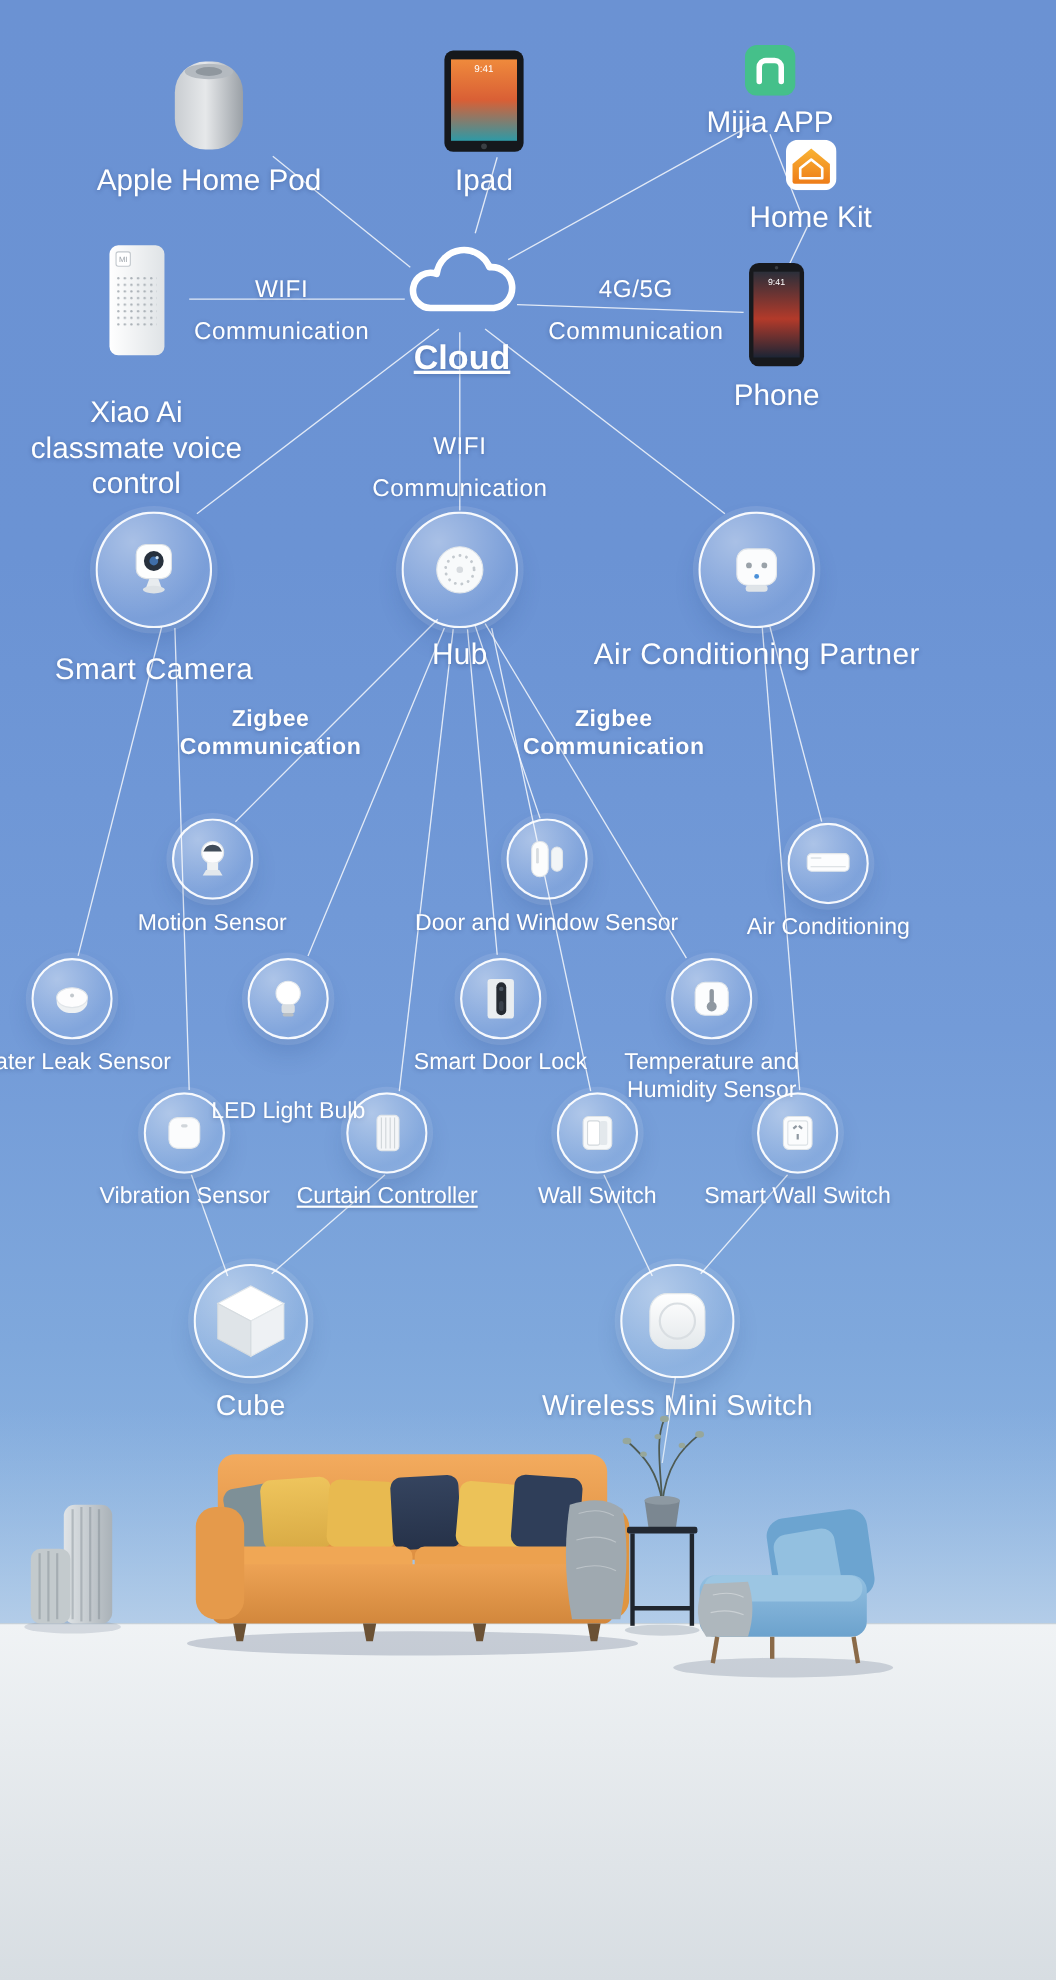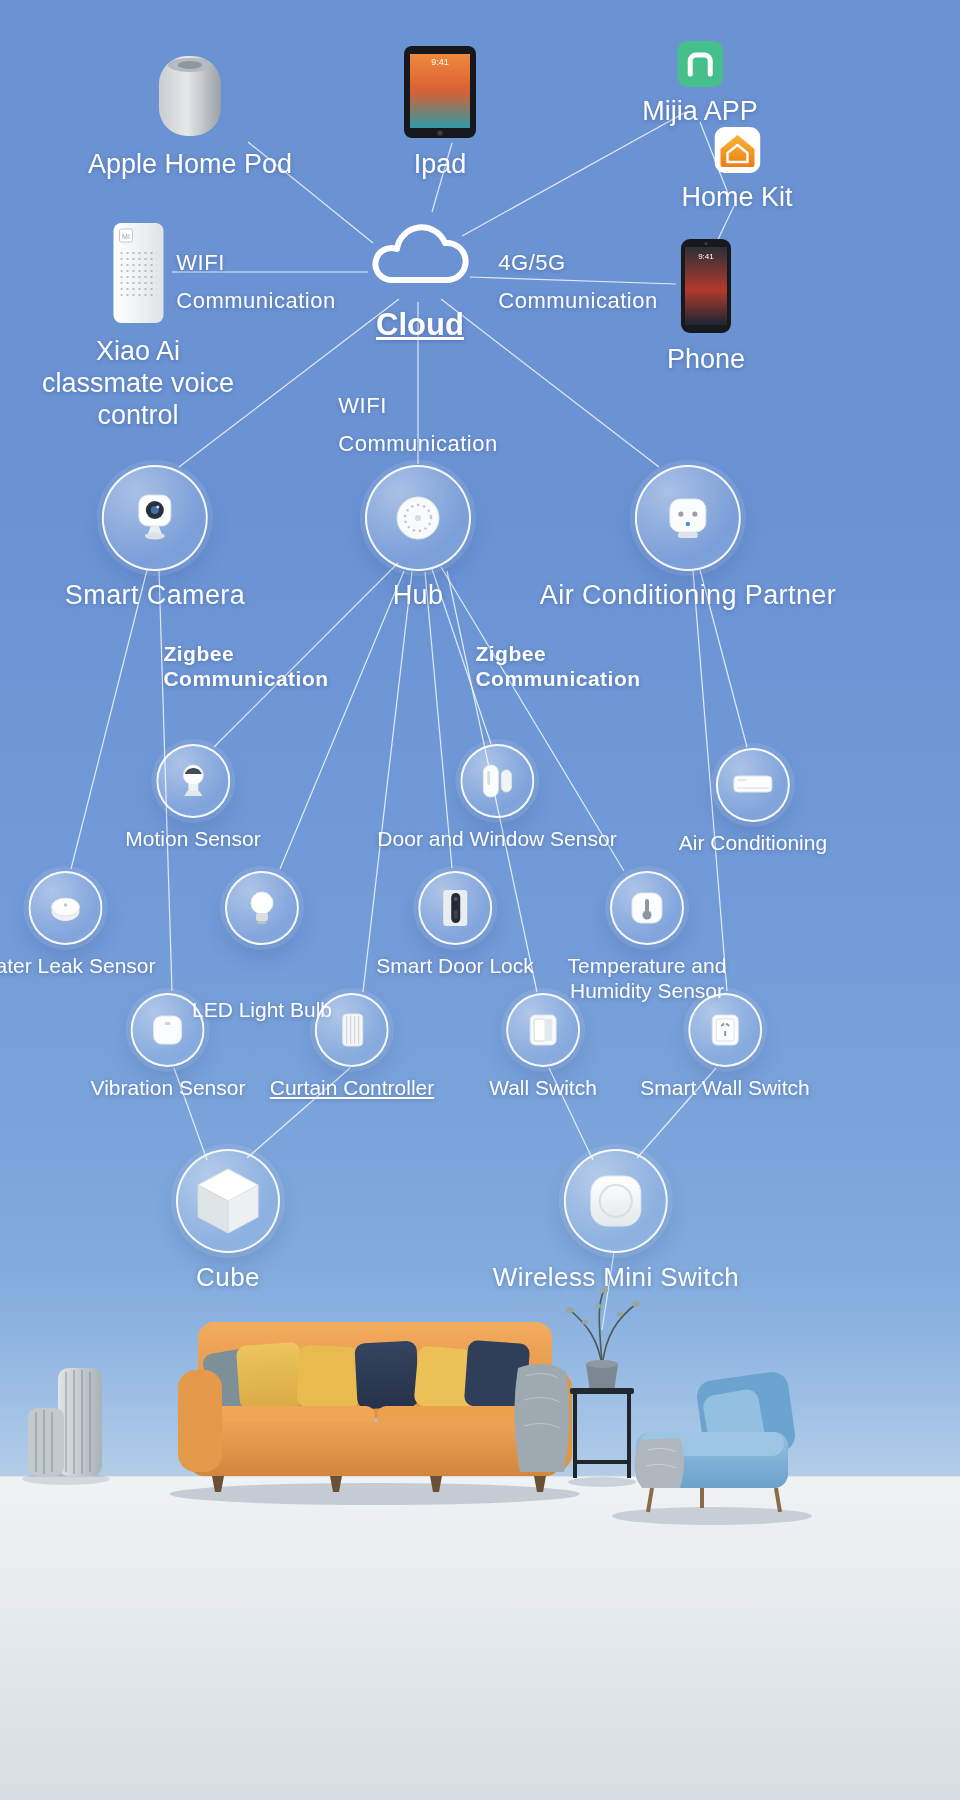--- a/index.html
+++ b/index.html
@@ -23,21 +23,21 @@
   .lbl-cloud{font-size:31px;font-weight:bold;margin-top:2px;}
   .ring{
     display:flex;align-items:center;justify-content:center;border-radius:50%;
     background:radial-gradient(120% 120% at 32% 26%,rgba(255,255,255,.42),rgba(255,255,255,.10) 55%,rgba(255,255,255,.20));
     box-shadow:inset 0 0 0 2px rgba(255,255,255,.92),0 0 0 5px rgba(255,255,255,.10),0 12px 22px rgba(30,60,120,.18);
   }
   .ring-lg{width:106px;height:106px;}
   .ring-sm{width:74px;height:74px;}
   .ring-xl{width:104px;height:104px;}
   .comm{
-    position:absolute;transform:translateX(-50%);
+    position:absolute;transform:translateX(-50%);text-align:center;
     font-size:22px;line-height:38px;letter-spacing:.5px;
     text-shadow:0 1px 4px rgba(25,50,100,.35);white-space:nowrap;
   }
   .comm.zigbee{font-weight:bold;font-size:21px;line-height:25px;}
   .scene{position:absolute;left:0;top:1280px;width:960px;height:520px;}
 </style>
 </head>
 <body>
 
 <div class="canvas">
@@ -120,21 +120,21 @@
             <stop offset="1" stop-color="#ee7d18"></stop>
       </linearGradient>
         </defs>
       <rect width="46" height="46" rx="11" fill="#ffffff"></rect>
       <path d="M23 8 L40 22 V38 a2 2 0 0 1 -2 2 H8 a2 2 0 0 1 -2 -2 V22 Z" fill="url(#gHk)"></path>
       <path d="M23 18 L33 26 V35 H13 V26 Z" fill="none" stroke="#ffffff" stroke-width="2.4" stroke-linejoin="round"></path>
     </svg>
     <div class="label lbl-top">Home Kit</div>
   </div>
 
-  <div class="node" style="left:138px;top:221px;">
+  <div class="node" style="left:124px;top:221px;gap:24px;">
     <svg width="62" height="106" viewBox="0 0 62 106">
       <defs>
         <linearGradient id="gXa" x1="0" y1="0" x2="1" y2="0">
           <stop offset="0" stop-color="#ffffff"></stop>
             <stop offset="1" stop-color="#dfe3e6"></stop>
         </linearGradient>
         <pattern id="pDots" width="6" height="6" patternUnits="userSpaceOnUse">
           <circle cx="2" cy="2" r="1.1" fill="#aab1b7"></circle>
         </pattern>
       </defs>
@@ -184,21 +184,21 @@
   </div>
   <div class="comm zigbee" style="left:246px;top:641px;">
     <div>Zigbee</div>
     <div>Communication</div>
   </div>
   <div class="comm zigbee" style="left:558px;top:641px;">
     <div>Zigbee</div>
     <div>Communication</div>
   </div>
 
-  <div class="node" style="left:155px;top:465px;">
+  <div class="node" style="left:140px;top:465px;gap:13px;">
     <div class="ring ring-lg">
       <svg width="60" height="60" viewBox="0 0 60 60">
         <rect x="14" y="7" width="32" height="31" rx="9" fill="#fdfefe" stroke="#dde2e6"></rect>
         <circle cx="30" cy="22" r="9" fill="#27313d"></circle>
         <circle cx="30" cy="22" r="4" fill="#3f6ea8"></circle>
         <circle cx="33" cy="19" r="1.5" fill="#cfe2f2"></circle>
         <path d="M26 38 h8 l3 8 h-14 z" fill="#e8ecef"></path>
         <ellipse cx="30" cy="48" rx="10" ry="3.5" fill="#dde2e6"></ellipse>
       </svg>
     </div>

